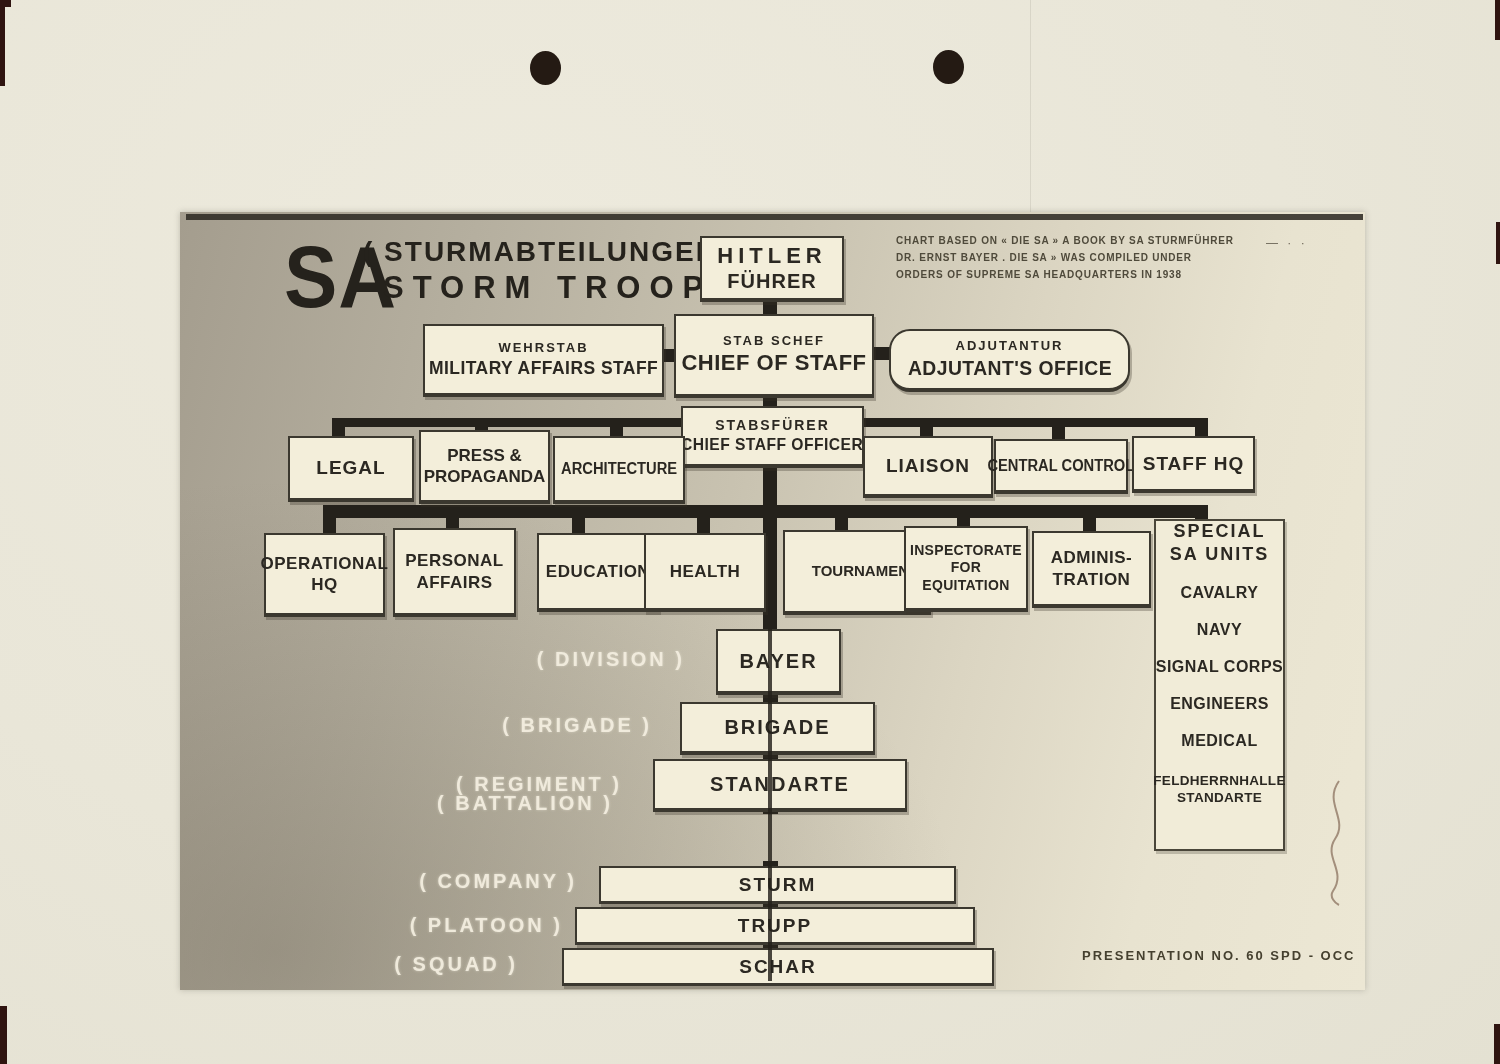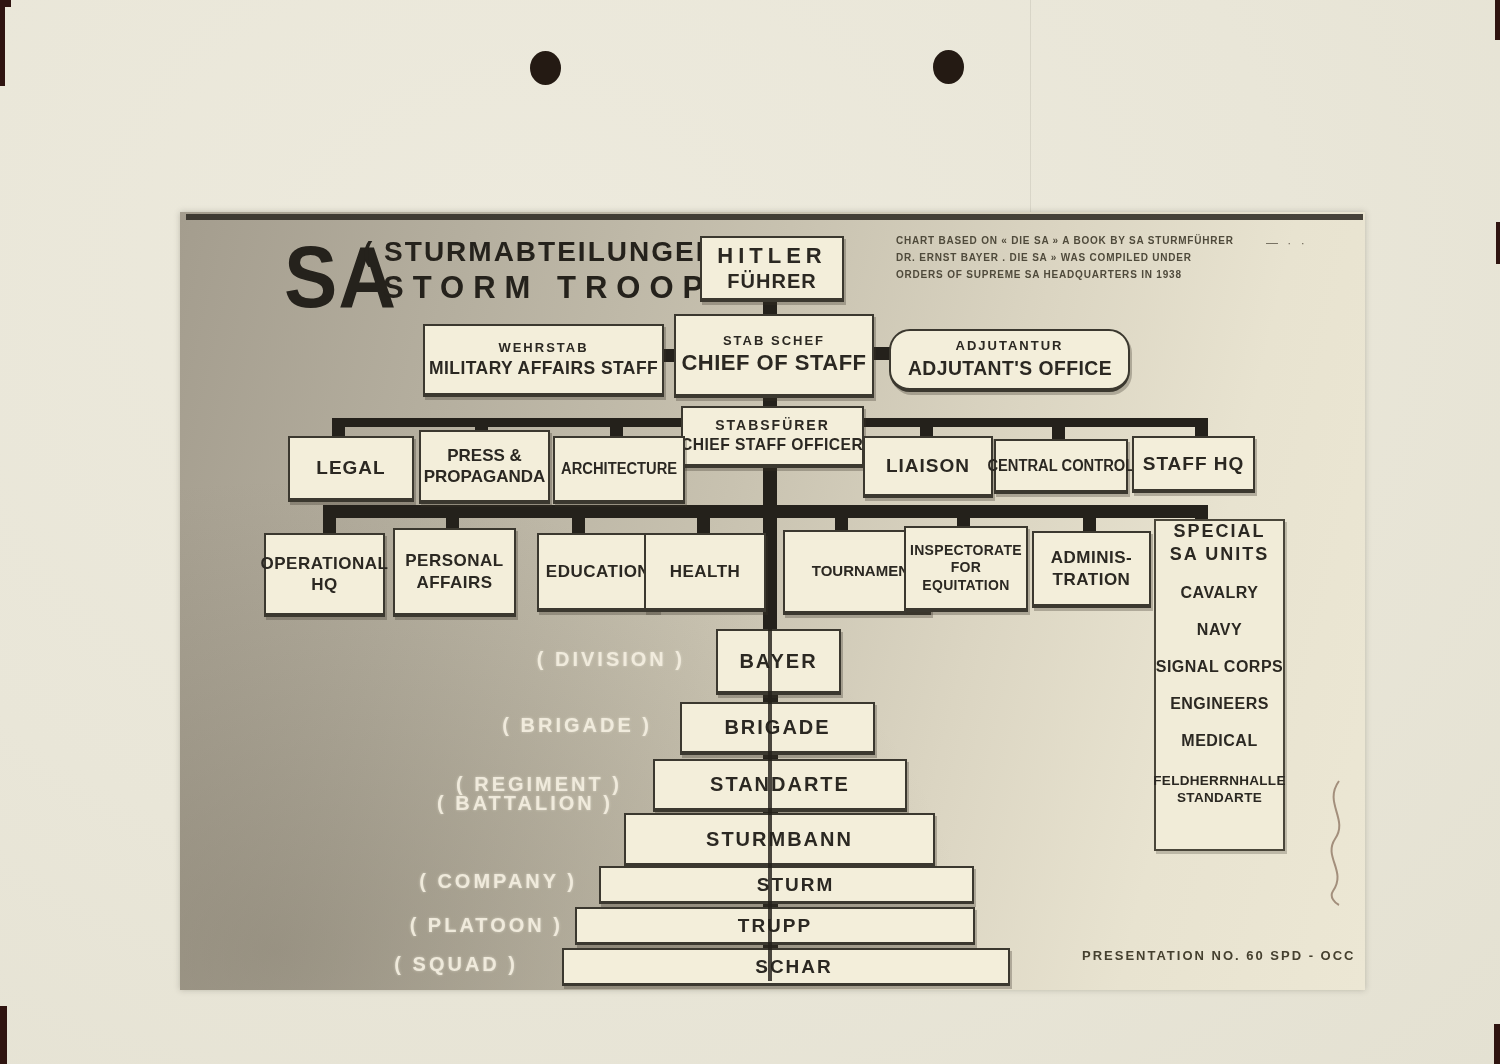--- a/index.html
+++ b/index.html
@@ -96,23 +96,23 @@
   #panel-special .it{font-weight:bold;font-size:16px;letter-spacing:.5px;margin-top:19px;white-space:nowrap;}
   #panel-special .last{margin-top:22px;font-weight:bold;font-size:13.5px;line-height:17px;letter-spacing:.3px;}
 
   
   .rankbox{justify-content:center;}
   .rank{font-size:20px;letter-spacing:2px;font-weight:bold;}
   #box-gruppe{left:536px;top:417px;width:121px;height:60px;}
   #box-brigade{left:500px;top:490px;width:191px;height:47px;}
   #box-standarte{left:473px;top:547px;width:250px;height:47px;}
   #box-sturmbann{left:444px;top:601px;width:307px;height:48px;}
-  #box-sturm{left:419px;top:654px;width:353px;height:33px;border-bottom-width:3px;padding-left:18px;}
+  #box-sturm{left:419px;top:654px;width:353px;height:33px;border-bottom-width:3px;}
   #box-trupp{left:395px;top:695px;width:396px;height:33px;border-bottom-width:3px;}
-  #box-schar{left:382px;top:736px;width:428px;height:33px;border-bottom-width:3px;padding-left:16px;}
+  #box-schar{left:382px;top:736px;width:428px;height:33px;border-bottom-width:3px;}
   #box-sturm .rank,#box-trupp .rank,#box-schar .rank{font-size:19px;}
 
   .ghost{
     position:absolute;text-align:right;font-weight:bold;font-size:20px;letter-spacing:3px;
     color:rgba(243,238,223,.92);text-shadow:0 0 3px rgba(243,238,223,.55);white-space:nowrap;z-index:2;
   }
   #lbl-division{left:330px;top:436px;width:175px;}
   #lbl-brigade{left:295px;top:502px;width:177px;}
   #lbl-regiment{left:265px;top:561px;width:177px;}
   #lbl-battalion{left:248px;top:580px;width:185px;}
@@ -301,23 +301,20 @@
   </div>
   <div class="ghost" id="lbl-brigade">( BRIGADE )</div>
   <div class="box rankbox" id="box-brigade">
     <div class="ln rank">BRIGADE</div>
   </div>
   <div class="ghost" id="lbl-regiment">( REGIMENT )</div>
   <div class="box rankbox" id="box-standarte">
     <div class="ln rank">STANDARTE</div>
   </div>
   <div class="ghost" id="lbl-battalion">( BATTALION )</div>
-  <div class="box rankbox" id="box-sturmbann">
-    <div class="ln rank">STURMBANN</div>
-  </div>
   <div class="ghost" id="lbl-company">( COMPANY )</div>
   <div class="box rankbox" id="box-sturm">
     <div class="ln rank">STURM</div>
   </div>
   <div class="ghost" id="lbl-platoon">( PLATOON )</div>
   <div class="box rankbox" id="box-trupp">
     <div class="ln rank">TRUPP</div>
   </div>
   <div class="ghost" id="lbl-squad">( SQUAD )</div>
   <div class="box rankbox" id="box-schar">

